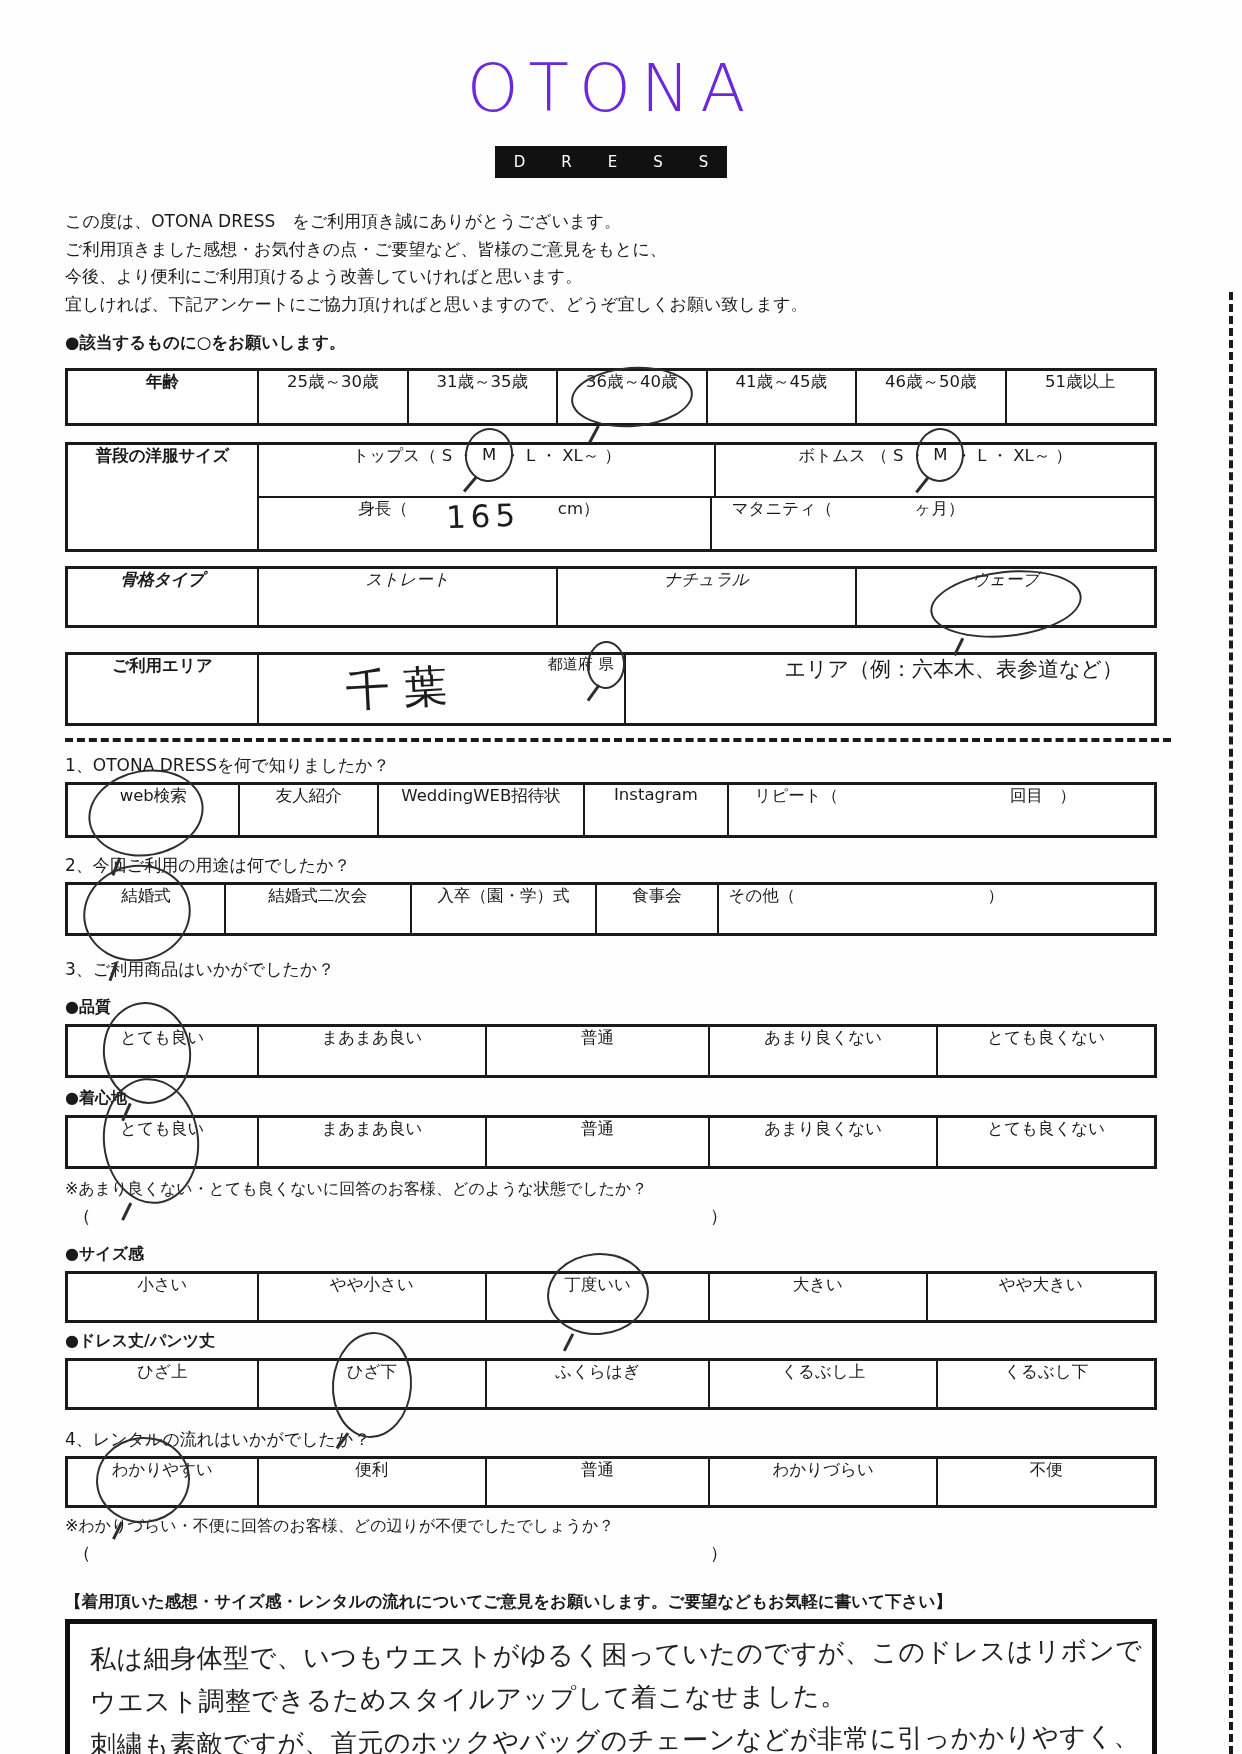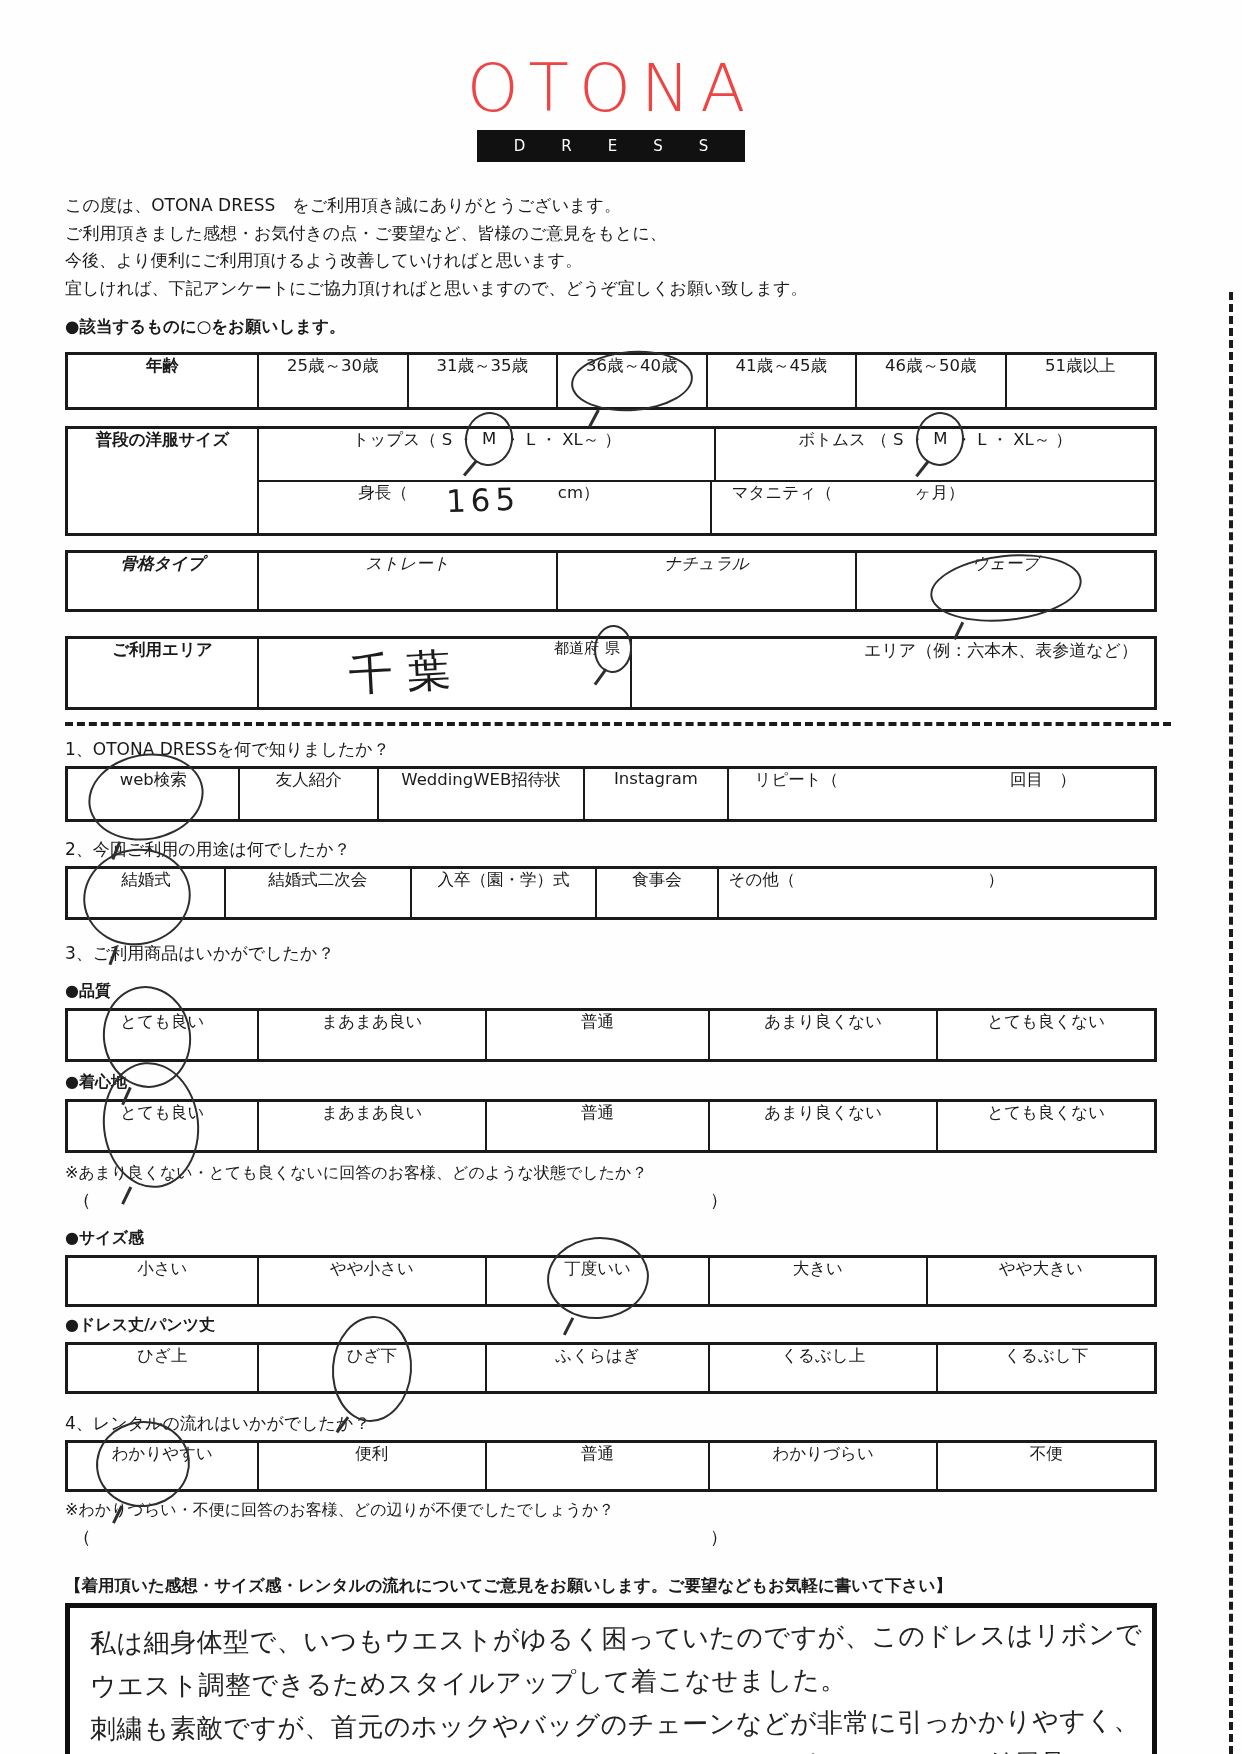--- a/index.html
+++ b/index.html
@@ -10,22 +10,22 @@
     background:#fefefe;
     color:#1a1a1a;
     font-family:"DejaVu Sans","Liberation Sans",sans-serif;
     box-sizing:border-box;
     padding:0 85px 0 65px;
     overflow:hidden;
   }
   .edge-dash{position:absolute;top:292px;right:9px;bottom:0;width:0;border-left:4px dashed #1b1b1b;}
   
   .logo{width:max-content;margin:56px auto 0;text-align:center;}
-  .logo-main{font-size:66px;font-weight:200;letter-spacing:10px;line-height:1;color:#ef4444;}
-  .logo-bar{margin:8px auto 0;width:268px;height:32px;background:#111;color:#fff;
+  .logo-main{font-size:66px;font-weight:200;letter-spacing:10px;line-height:1;color:#6d28d9;}
+  .logo-bar{margin:24px auto 0;width:232px;height:32px;background:#111;color:#fff;
     display:flex;align-items:center;justify-content:center;font-size:15px;letter-spacing:36px;text-indent:36px;}
   
   .intro{margin-top:30px;font-size:17px;line-height:27.5px;}
   .instruction{margin-top:14px;font-weight:bold;font-size:16.5px;}
   
   .tbl{display:flex;border:3px solid #1a1a1a;position:relative;background:#fff;}
   .tbl > * + *{border-left:2.5px solid #1a1a1a;}
   .hrow{display:flex;flex:1;}
   .hrow > * + *{border-left:2.5px solid #1a1a1a;}
   .vstack{display:flex;flex-direction:column;flex:1;}
@@ -158,21 +158,21 @@
       </div>
     <div class="cell" style="flex:382;">
       <span class="hand hand-big" style="flex:1;text-align:center;">千葉</span>
       <span style="font-size:15px;padding-right:4px;white-space:nowrap;">
         <span>都道府</span><span class="ring">
             <span>県</span>
             <i class="circle" style="width:34px;height:44px;--r:4deg"></i>
           </span>
       </span>
     </div>
-    <div class="cell" style="flex:521;justify-content:flex-end;padding-right:16px;font-size:17px;">
+    <div class="cell" style="flex:521;justify-content:flex-end;padding-right:31px;font-size:21px;">
       <span>エリア（例：六本木、表参道など）</span>
     </div>
   </div>
 
   <div class="divider"></div>
 
   <div class="qtitle" style="margin-top:12px;">1、OTONA DRESSを何で知りましたか？</div>
   <div class="tbl" style="height:50px;margin-top:5px;">
     <div class="cell" style="flex:1.75">
       <span>web検索</span>

